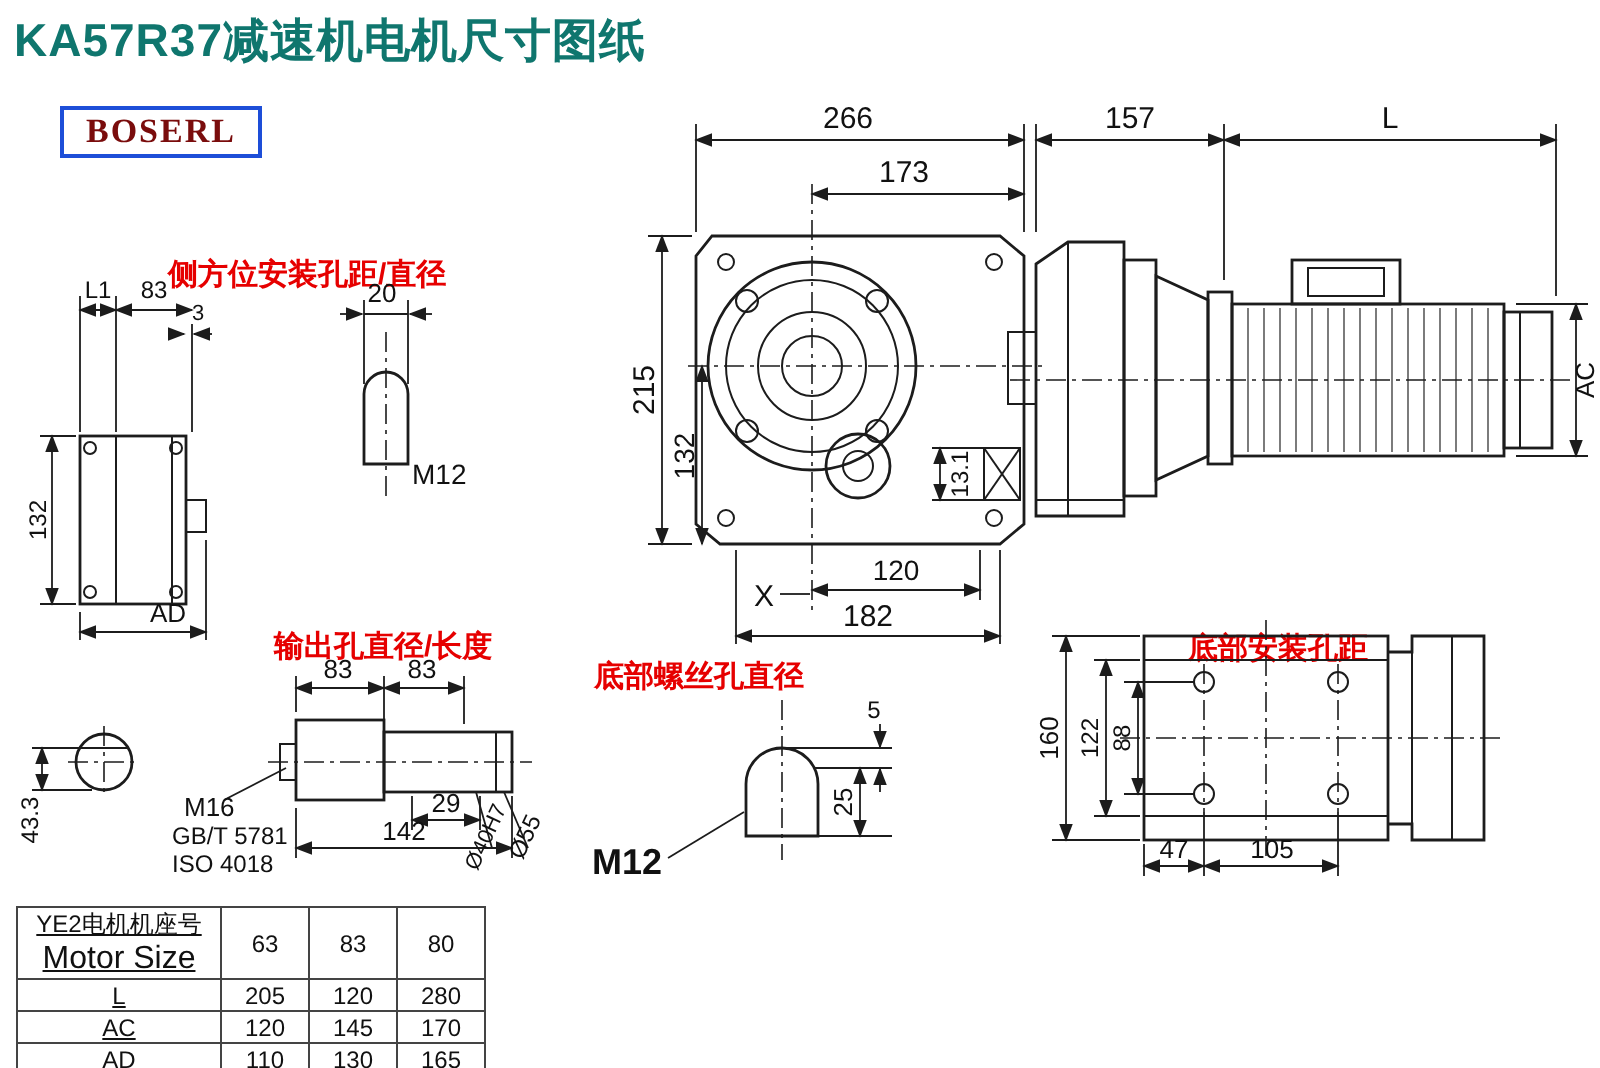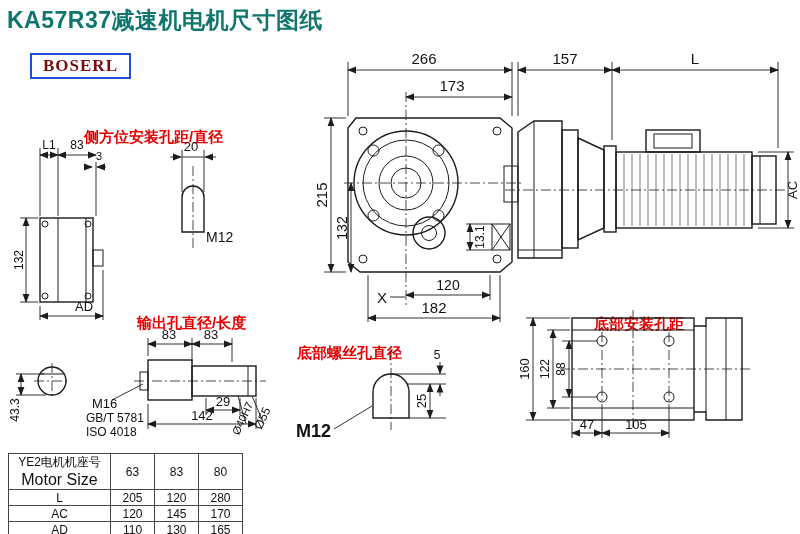--- a/index.html
+++ b/index.html
@@ -3,33 +3,33 @@
 <meta charset="utf-8">
 <style>
   * { margin:0; padding:0; box-sizing:border-box; }
   html,body { width:800px; height:534px; }
   body { position:relative; background:#fff; font-family:"Liberation Sans", sans-serif; overflow:hidden; color:#111; }
   .title { position:absolute; left:7px; top:5px; font-size:23px; font-weight:bold; color:#0f766e; letter-spacing:.5px; white-space:nowrap; }
   .logo { position:absolute; left:30px; top:53px; border:2px solid #1d4ed8; padding:1px 11px; font-family:"Liberation Serif", serif; font-size:17px; font-weight:bold; color:#7a0c0c; letter-spacing:1px; background:#fff; }
   .red-label { position:absolute; color:#e60000; font-size:15px; font-weight:bold; white-space:nowrap; }
   #lbl-side   { left:84px;  top:128px; }
   #lbl-output { left:137px; top:314px; }
-  #lbl-screw  { left:297px; top:344px;text-align:right; }
+  #lbl-screw  { left:297px; top:329px;text-align:right; }
   #lbl-bottom { left:594px; top:315px;text-align:right; }
   svg.drawing { position:absolute; left:0; top:0; }
   svg text { fill:#111; font-family:"Liberation Sans", sans-serif; }
   .t11{font-size:11px} .t12{font-size:12px} .t13{font-size:13px} .t14{font-size:14px} .t15{font-size:15px} .t18{font-size:18px; font-weight:bold}
   .ol { stroke:#1c1c1c; stroke-width:1.4; fill:none; }
   .ln { stroke:#1c1c1c; stroke-width:1;   fill:none; }
   .dl { stroke:#1c1c1c; stroke-width:.9;  fill:none; }
   .cl { stroke:#1c1c1c; stroke-width:.8;  fill:none; stroke-dasharray:10 3 2 3; }
   .fin{ stroke:#444;    stroke-width:.7;  fill:none; }
   table.spec { position:absolute; left:8px; top:453px; border-collapse:collapse; font-size:12px; }
   .spec td { border:1px solid #444; text-align:center; padding:0 4px; height:16px; min-width:44px; }
-  .spec td.rowhead { min-width:102px; }
+  .spec td.rowhead { min-width:102px;text-decoration:underline; }
   .spec .motor-en { font-size:16px; }
 </style>
 </head>
 <body>
 
 <div class="title">KA57R37减速机电机尺寸图纸</div>
 <div class="logo">BOSERL</div>
 
 <div class="red-label" id="lbl-side">侧方位安装孔距/直径</div>
 <div class="red-label" id="lbl-output">输出孔直径/长度</div>

